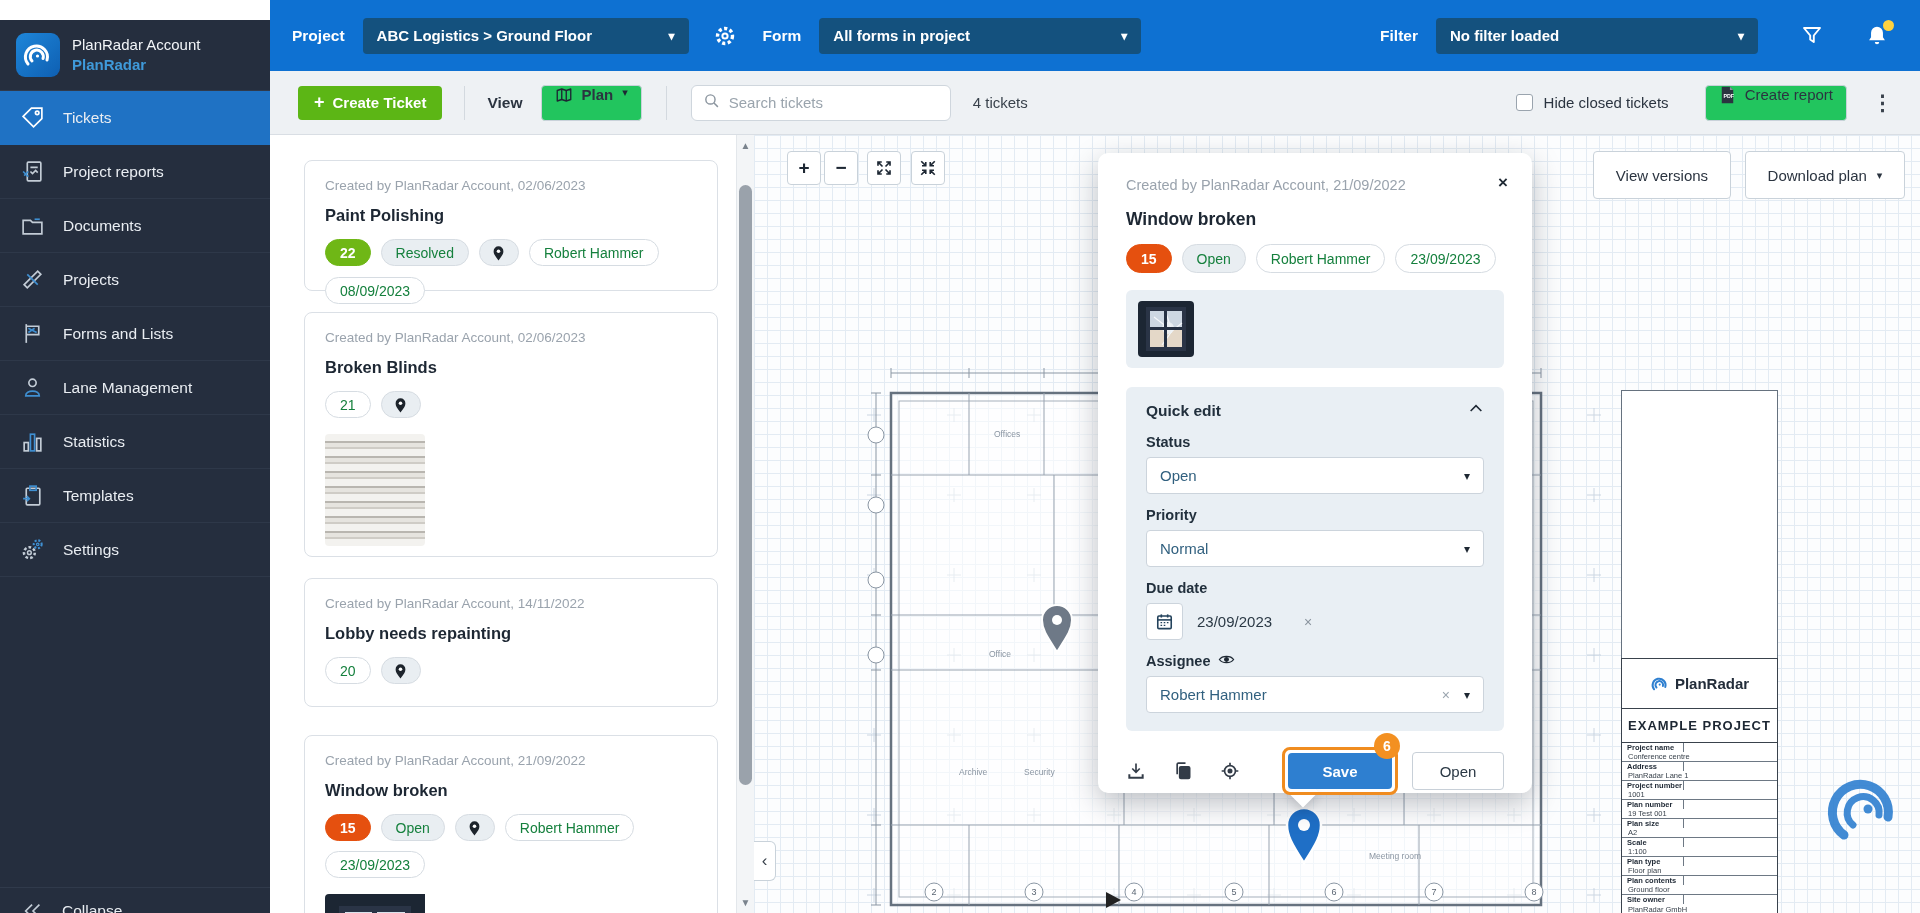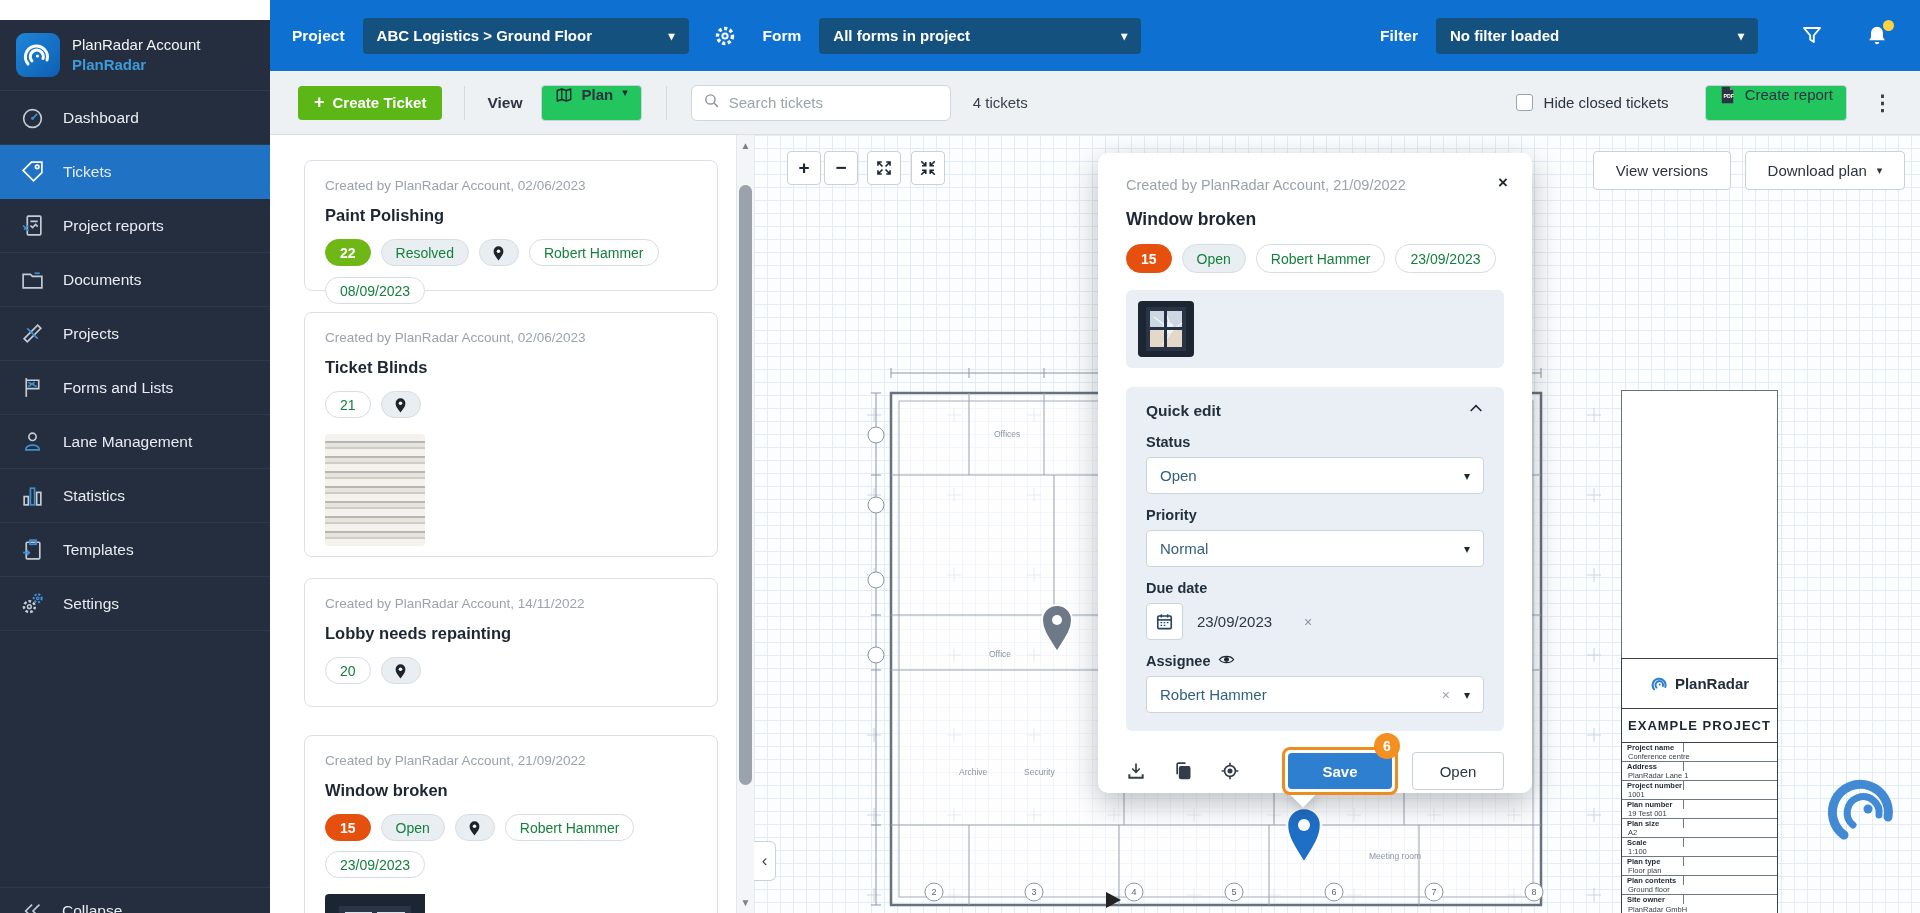--- a/index.html
+++ b/index.html
@@ -78,21 +78,21 @@
   .plan { position:absolute; left:754px; top:135px; width:1166px; height:778px; background-color:#fcfdfe;
           background-image:
             linear-gradient(#e3ebf3 1px, transparent 1px),
             linear-gradient(90deg,#e3ebf3 1px, transparent 1px),
             linear-gradient(#c6d4e3 1px, transparent 1px),
             linear-gradient(90deg,#c6d4e3 1px, transparent 1px);
           background-size:13px 13px,13px 13px,65px 65px,65px 65px; z-index:1; }
   .zoom-btn { position:absolute; top:16px; width:34px; height:34px; background:#fff; border:1px solid #c9d2da;
               border-radius:4px; display:flex; align-items:center; justify-content:center; font-size:19px;
               font-weight:bold; color:#1d2733; cursor:pointer; }
-  .plan-top-btn { position:absolute; top:16px; height:39px; background:#fff; border:1px solid #c9d2da; border-radius:4px;
+  .plan-top-btn { position:absolute; top:16px; height:48px; background:#fff; border:1px solid #c9d2da; border-radius:4px;
                   display:flex; align-items:center; justify-content:center; gap:10px; font-size:15px; color:#2b3440;
                   cursor:pointer; font-family:"Liberation Sans",sans-serif; }
   .collapse-tab { position:absolute; left:0; top:706px; width:22px; height:40px; background:#fff;
                   border:1px solid #c9d2da; border-left:none; border-radius:0 6px 6px 0; display:flex;
                   align-items:center; justify-content:center; color:#39424c; font-size:17px; cursor:pointer; }
   .plan-svg { position:absolute; left:0; top:0; }
 
   
   .tb-col { position:absolute; left:867px; top:255px; width:157px; height:523px; background:#fff; border:1px solid #66727f; }
   .title-block { position:absolute; left:867px; top:523px; width:157px; background:#fff; border:1px solid #39424c; font-size:7.5px; color:#1d2733; }
@@ -154,30 +154,20 @@
             <path d="M11 23 a6.5 6.5 0 1 1 11 -2.5"></path>
             <circle cx="16.5" cy="18" r="1.6" fill="#fff" stroke="none"></circle>
         </svg>
       </div>
       <div>
         <div class="acct-name">PlanRadar Account</div>
         <div class="acct-sub">PlanRadar</div>
       </div>
     </div>
 
-    <div class="nav-item">
-      <span class="nav-icon">
-        <svg width="25" height="25" viewBox="0 0 24 24" fill="none" stroke="#c3ccd6" stroke-width="1.6">
-          <circle cx="12" cy="13" r="8.5"></circle>
-            <line x1="12" y1="13" x2="16.5" y2="8.5" stroke="#3f8fd1"></line>
-            <circle cx="12" cy="13" r="1.4" fill="#3f8fd1" stroke="none"></circle>
-        </svg>
-        </span>
-      <span>Dashboard</span>
-    </div>
     <div class="nav-item active">
       <span class="nav-icon">
         <svg width="25" height="25" viewBox="0 0 24 24" fill="none" stroke="#fff" stroke-width="1.6">
           <path d="M3 11 L11 3 H21 V13 L13 21 Z"></path>
             <circle cx="16.5" cy="7.5" r="1.7"></circle>
         </svg>
         </span>
       <span>Tickets</span>
     </div>
     <div class="nav-item">
@@ -361,21 +351,21 @@
               <circle cx="7" cy="7" r="2" fill="#fff"></circle>
             </svg>
         </span>
         <span class="pill">Robert Hammer</span>
       </div>
       <span class="pill date-overlap">08/09/2023</span>
     </div>
 
     <div class="card" style="margin-top:21px;height:245px">
       <div class="card-meta">Created by PlanRadar Account, 02/06/2023</div>
-      <div class="card-title">Ticket Blinds</div>
+      <div class="card-title">Broken Blinds</div>
       <div class="pill-row">
         <span class="pill">21</span>
         <span class="pill pin">
           <svg width="13" height="16" viewBox="0 0 14 18">
               <path d="M7 17.5 C3.5 12.5 1.5 10.5 1.5 7 a5.5 5.5 0 1 1 11 0 c0 3.5 -2 5.5 -5.5 10.5 Z" fill="#1d242c"></path>
               <circle cx="7" cy="7" r="2" fill="#fff"></circle>
             </svg>
         </span>
       </div>
       <div class="thumb thumb-blinds"></div>

